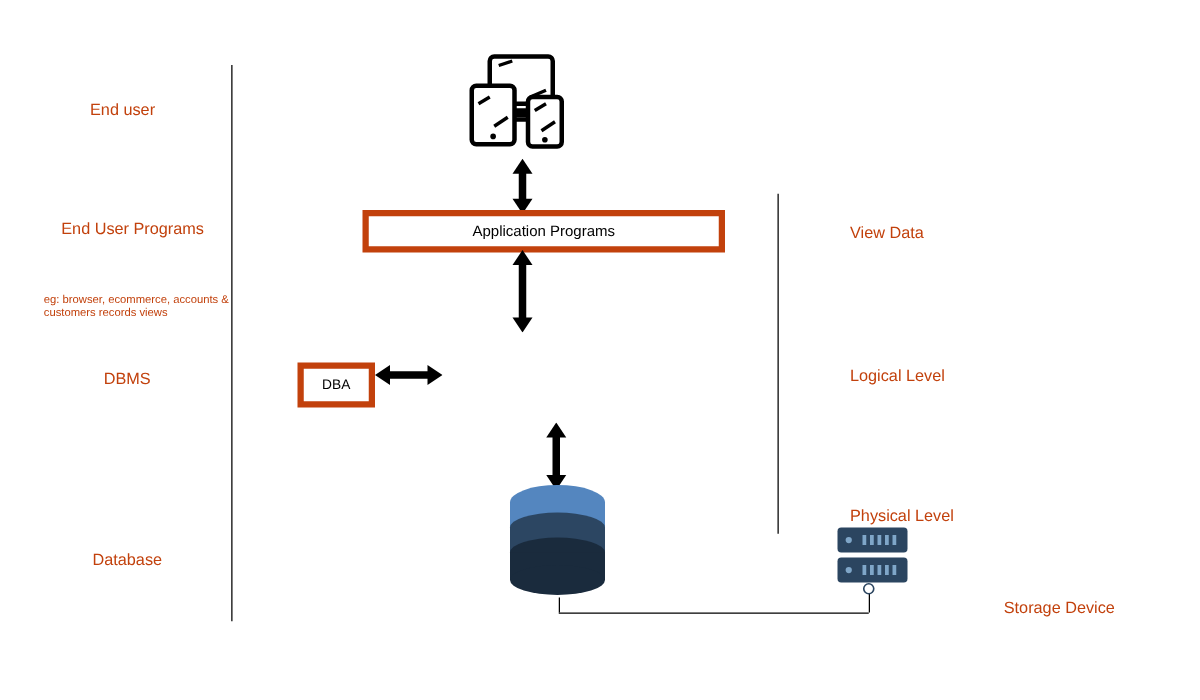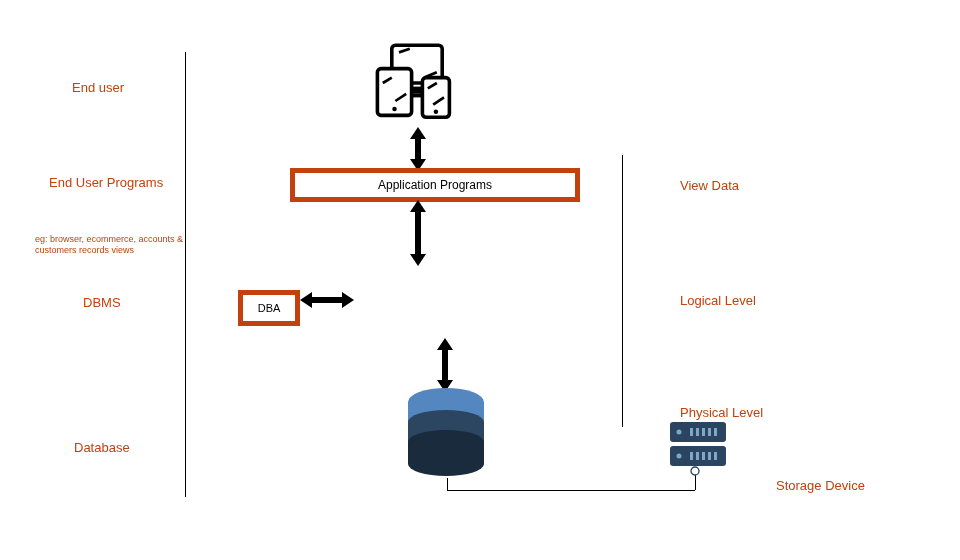--- a/index.html
+++ b/index.html
@@ -25,21 +25,21 @@
   <div class="label" style="left:49px; top:175px;">End User Programs</div>
   <div class="label small" style="left:35px; top:190px; width:150px;margin-top:44px;">eg: browser, ecommerce, accounts &amp; customers records views</div>
 
   <div class="label" style="left:83px; top:295px;">DBMS</div>
 
   <div class="label" style="left:74px; top:440px;">Database</div>
 
   <div class="label" style="left:680px; top:178px;">View Data</div>
   <div class="label" style="left:680px; top:293px;">Logical Level</div>
   <div class="label" style="left:680px; top:405px;">Physical Level</div>
-  <div class="label" style="left:776px; top:478px;">Storage Device</div>
+  <div class="label" style="left:803px; top:478px;">Storage Device</div>
 
   <svg class="icon" style="left:372px; top:38px;" width="90" height="90" viewBox="0 0 100 100">
 
     <rect x="22" y="8" width="56" height="42" rx="4" fill="none" stroke="#000" stroke-width="4"></rect>
     <rect x="42" y="54" width="16" height="8" fill="#000"></rect>
     <rect x="34" y="62" width="32" height="4" fill="#000"></rect>
     <line x1="30" y1="16" x2="42" y2="12" stroke="#000" stroke-width="3"></line>
     <line x1="58" y1="44" x2="72" y2="38" stroke="#000" stroke-width="3"></line>
 
     <rect x="6" y="34" width="38" height="52" rx="4" fill="#fff" stroke="#000" stroke-width="4"></rect>

